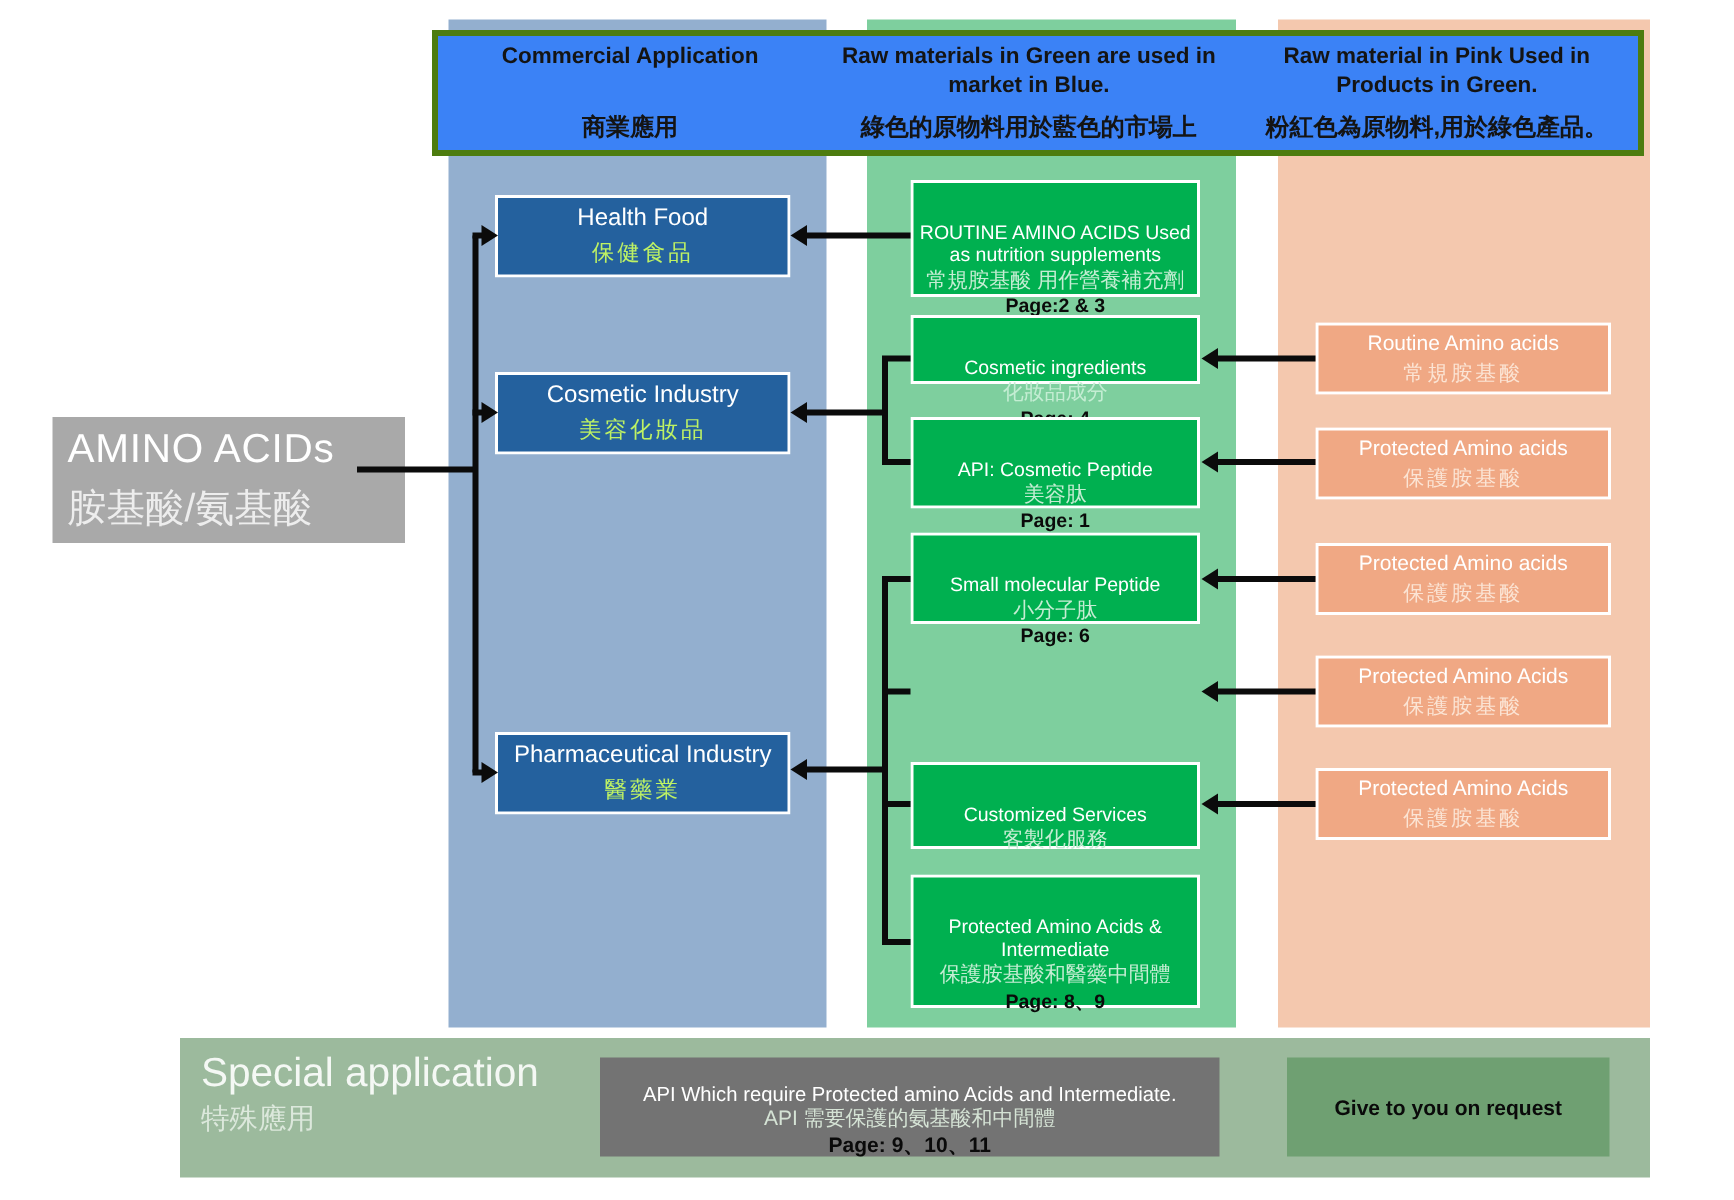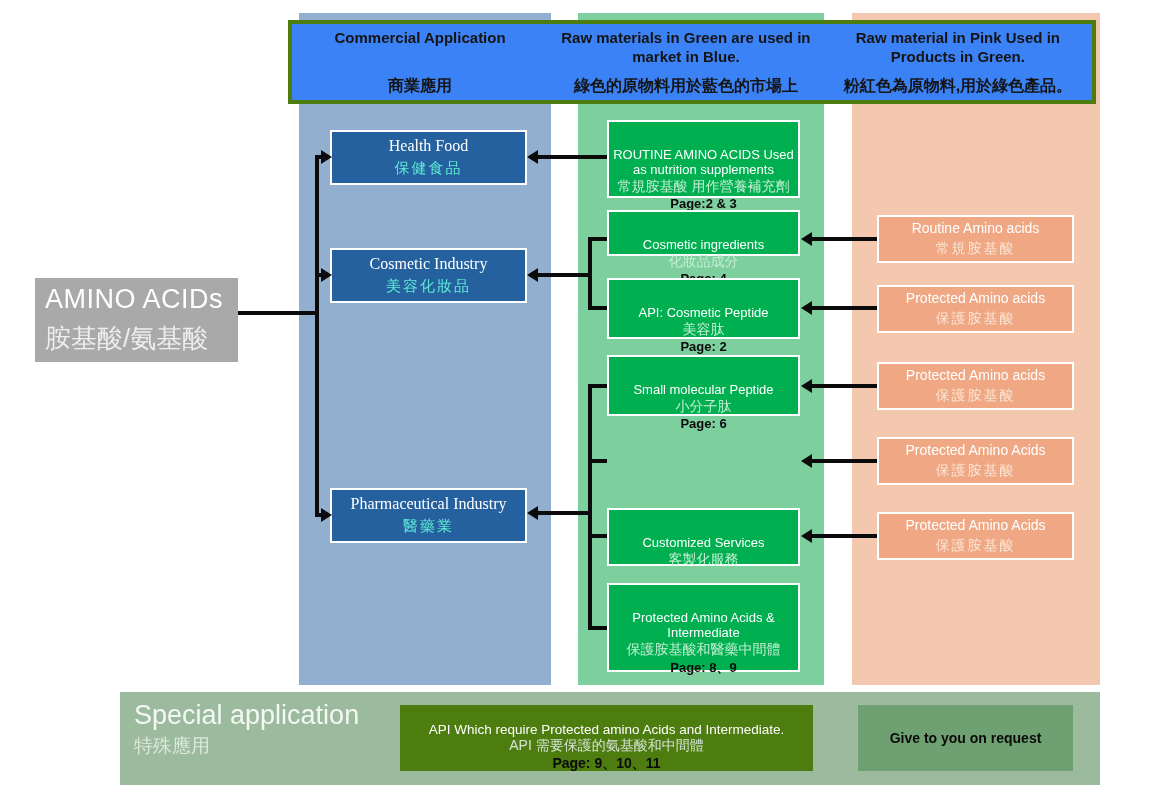--- a/index.html
+++ b/index.html
@@ -15,34 +15,34 @@
   .legend{
     position:absolute;left:288px;top:20px;width:800px;height:76px;
     background:#3b82f6;border:4px solid #4d7c0f;display:flex;color:#141414;
   }
   .legend .cell{flex:1;display:flex;flex-direction:column;justify-content:space-between;
     align-items:center;text-align:center;padding:5px 6px;}
   .legend .en{font-weight:bold;font-size:15px;line-height:1.25;}
   .legend .zh{font-weight:bold;font-size:16px;line-height:1.2;}
 
   .rootbox{
-    position:absolute;left:35px;top:278px;width:203px;height:84px;background:#A9A9A9;
+    position:absolute;left:35px;top:278px;width:235px;height:84px;background:#A9A9A9;
     color:#ffffff;display:flex;flex-direction:column;justify-content:space-evenly;
     padding-left:10px;box-sizing:border-box;
   }
   .rootbox .en{font-size:27px;letter-spacing:.5px;}
   .rootbox .zh{font-size:26px;color:#EDEDED;}
 
   .bbox{
     position:absolute;left:330px;width:197px;height:55px;background:#24619E;
     border:2px solid #ffffff;box-sizing:border-box;color:#fff;text-align:center;
-    display:flex;flex-direction:column;justify-content:space-evenly;font-family:Liberation Serif, serif;
+    display:flex;flex-direction:column;justify-content:space-evenly;
   }
   .bbox .en{font-size:16px;}
-  .bbox .zh{font-size:15px;color:#5eead4;letter-spacing:2px;}
+  .bbox .zh{font-size:15px;color:#bef264;letter-spacing:2px;}
 
   .gbox{
     position:absolute;left:607px;width:193px;background:#00B050;
     border:2px solid #ffffff;box-sizing:border-box;color:#fff;text-align:center;
     display:flex;flex-direction:column;justify-content:space-evenly;padding:2px 3px;
   }
   .gbox .en{font-size:13px;line-height:1.15;margin-top:24px;}
   .gbox .zh{font-size:14px;color:#C4EDD3;}
   .gbox .pg{font-size:13px;color:#0A0A0A;font-weight:600;}
 
@@ -54,21 +54,21 @@
   .pbox .en{font-size:14px;}
   .pbox .zh{font-size:14px;color:#FBE4D4;letter-spacing:2px;}
 
   .banner{
     position:absolute;left:120px;top:692px;width:980px;height:93px;background:#9CBA9D;
   }
   .banner-title{position:absolute;left:14px;top:8px;color:#F4F8F4;}
   .banner-title .en{font-size:27px;}
   .banner-title .zh{font-size:19px;color:#DCE8DC;margin-top:2px;}
   .apibox{
-    position:absolute;left:400px;top:705px;width:413px;height:66px;background:#4d7c0f;
+    position:absolute;left:400px;top:705px;width:413px;height:66px;background:#737373;
     color:#fff;text-align:center;display:flex;flex-direction:column;
     justify-content:space-evenly;box-sizing:border-box;padding:17px 6px;
   }
   .apibox .l1{font-size:13.5px;}
   .apibox .l2{font-size:14px;color:#D5E3D5;}
   .apibox .pg{font-size:14px;color:#0A0A0A;font-weight:600;}
   .intbox{
     position:absolute;left:858px;top:705px;width:215px;height:66px;background:#6FA072;
     text-align:center;display:flex;flex-direction:column;justify-content:space-evenly;
     box-sizing:border-box;padding:4px 0;
@@ -128,21 +128,21 @@
     <div class="pg">Page:2 &amp; 3</div>
   </div>
   <div class="gbox" style="top:210px;height:46px">
     <div class="en">Cosmetic ingredients</div>
     <div class="zh">化妝品成分</div>
     <div class="pg">Page: 4</div>
   </div>
   <div class="gbox" style="top:278px;height:61px">
     <div class="en">API: Cosmetic Peptide</div>
     <div class="zh">美容肽</div>
-    <div class="pg">Page: 2</div>
+    <div class="pg">Page: 1</div>
   </div>
   <div class="gbox" style="top:355px;height:61px">
     <div class="en">Small molecular Peptide</div>
     <div class="zh">小分子肽</div>
     <div class="pg">Page: 6</div>
   </div>
   <div class="gbox" style="top:508px;height:58px">
     <div class="en">Customized Services</div>
     <div class="zh">客製化服務</div>
   </div>

